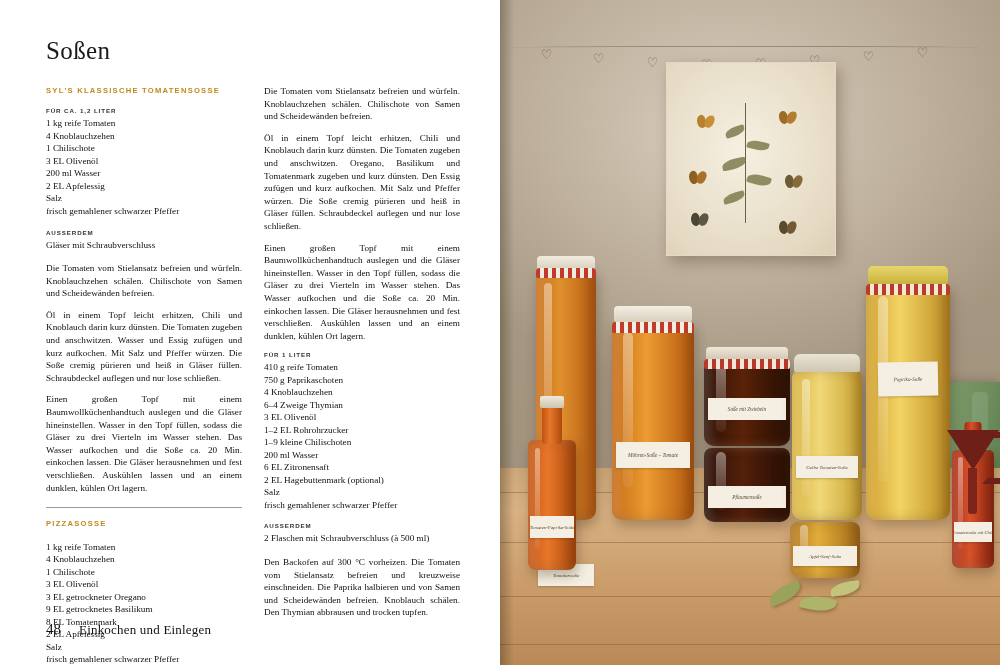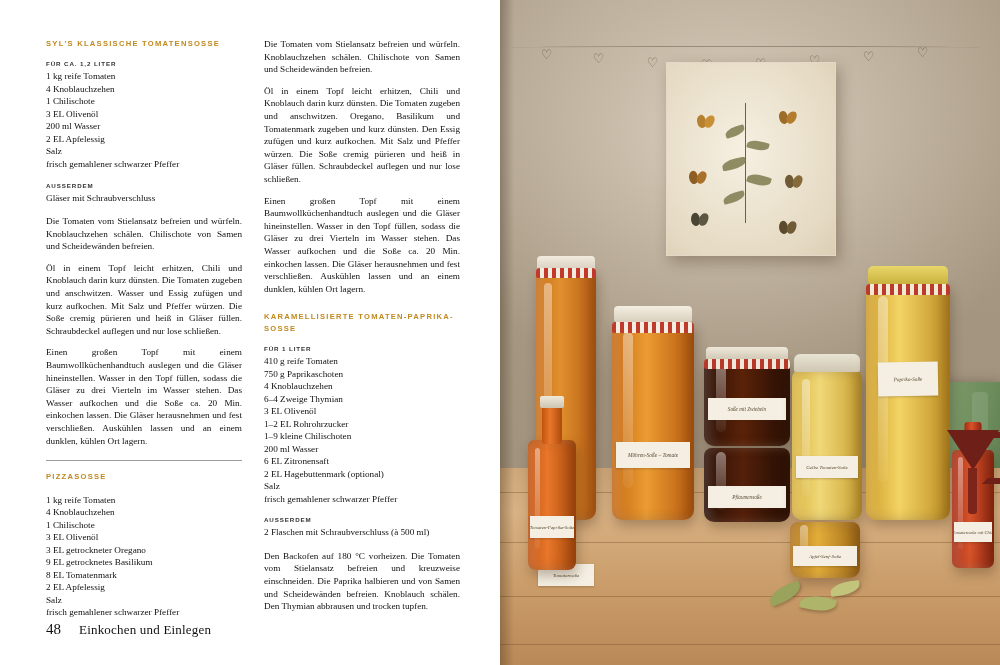--- a/index.html
+++ b/index.html
@@ -304,20 +304,21 @@
     background: linear-gradient(90deg, rgba(40,25,10,0.30), rgba(40,25,10,0));
     pointer-events: none;
   }
 </style>
 </head>
 <body>
 
 <div class="page">
 
   <div class="text-page">
+    <h1 class="chapter-title">Soßen</h1>
 
     <div class="columns">
 
       <div class="col">
         <div class="recipe-title">SYL'S KLASSISCHE TOMATENSOSSE</div>
 
         <div class="sub-label">FÜR CA. 1,2 LITER</div>
         <div class="ingredients">
           <div>1 kg reife Tomaten</div>
           <div>4 Knoblauchzehen</div>
@@ -354,21 +355,20 @@
           <div>frisch gemahlener schwarzer Pfeffer</div>
         </div>
 
       </div>
 
       <div class="col">
         <p class="para">Die Tomaten vom Stielansatz befreien und würfeln. Knoblauchzehen schälen. Chilischote von Samen und Scheidewänden befreien.</p>
         <p class="para">Öl in einem Topf leicht erhitzen, Chili und Knoblauch darin kurz dünsten. Die Tomaten zugeben und anschwitzen. Oregano, Basilikum und Tomatenmark zugeben und kurz dünsten. Den Essig zufügen und kurz aufkochen. Mit Salz und Pfeffer würzen. Die Soße cremig pürieren und heiß in Gläser füllen. Schraubdeckel auflegen und nur lose schließen.</p>
         <p class="para">Einen großen Topf mit einem Baumwollküchenhandtuch auslegen und die Gläser hineinstellen. Wasser in den Topf füllen, sodass die Gläser zu drei Vierteln im Wasser stehen. Das Wasser aufkochen und die Soße ca. 20 Min. einkochen lassen. Die Gläser herausnehmen und fest verschließen. Auskühlen lassen und an einem dunklen, kühlen Ort lagern.</p>
 
-        <div class="recipe-title second">KARAMELLISIERTE TOMATEN-PAPRIKA-SOSSE</div>
 
         <div class="sub-label">FÜR 1 LITER</div>
         <div class="ingredients">
           <div>410 g reife Tomaten</div>
           <div>750 g Paprikaschoten</div>
           <div>4 Knoblauchzehen</div>
           <div>6–4 Zweige Thymian</div>
           <div>3 EL Olivenöl</div>
           <div>1–2 EL Rohrohrzucker</div>
           <div>1–9 kleine Chilischoten</div>
@@ -377,21 +377,21 @@
           <div>2 EL Hagebuttenmark (optional)</div>
           <div>Salz</div>
           <div>frisch gemahlener schwarzer Pfeffer</div>
         </div>
 
         <div class="sub-label">AUSSERDEM</div>
         <div class="ingredients">
           <div>2 Flaschen mit Schraubverschluss (à 500 ml)</div>
         </div>
 
-        <p class="para">Den Backofen auf 180 °C vorheizen. Die Tomaten vom Stielansatz befreien und kreuzweise einschneiden. Die Paprika halbieren und von Samen und Scheidewänden befreien. Knoblauch schälen. Den Thymian abbrausen und trocken tupfen.</p>
+        <p class="para">Den Backofen auf 300 °C vorheizen. Die Tomaten vom Stielansatz befreien und kreuzweise einschneiden. Die Paprika halbieren und von Samen und Scheidewänden befreien. Knoblauch schälen. Den Thymian abbrausen und trocken tupfen.</p>
 
       </div>
     </div>
 
     <div class="folio">
       <span class="folio-num">48</span>
       <span class="folio-text">Einkochen und Einlegen</span>
     </div>
   </div>
 

